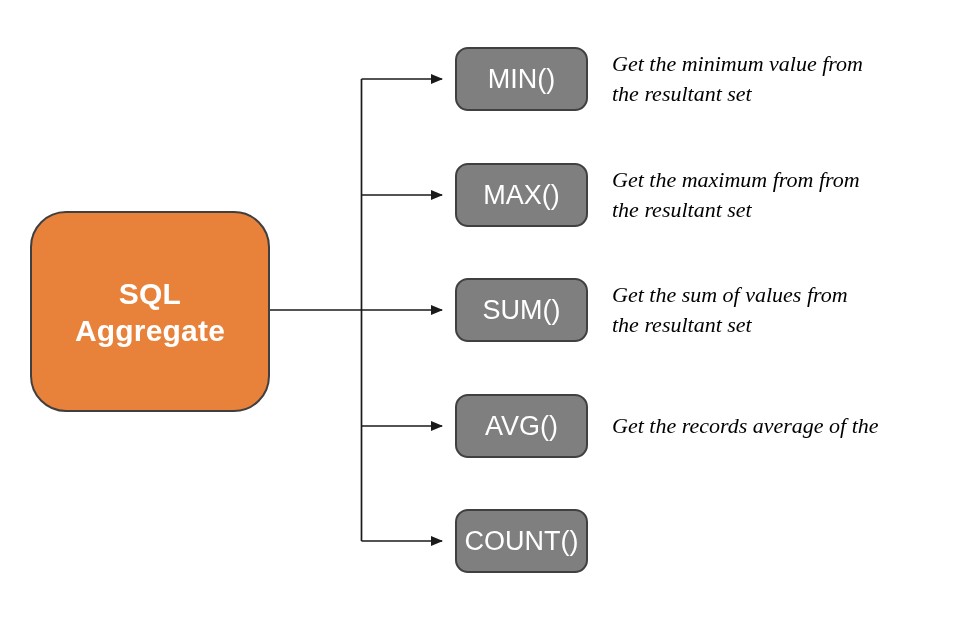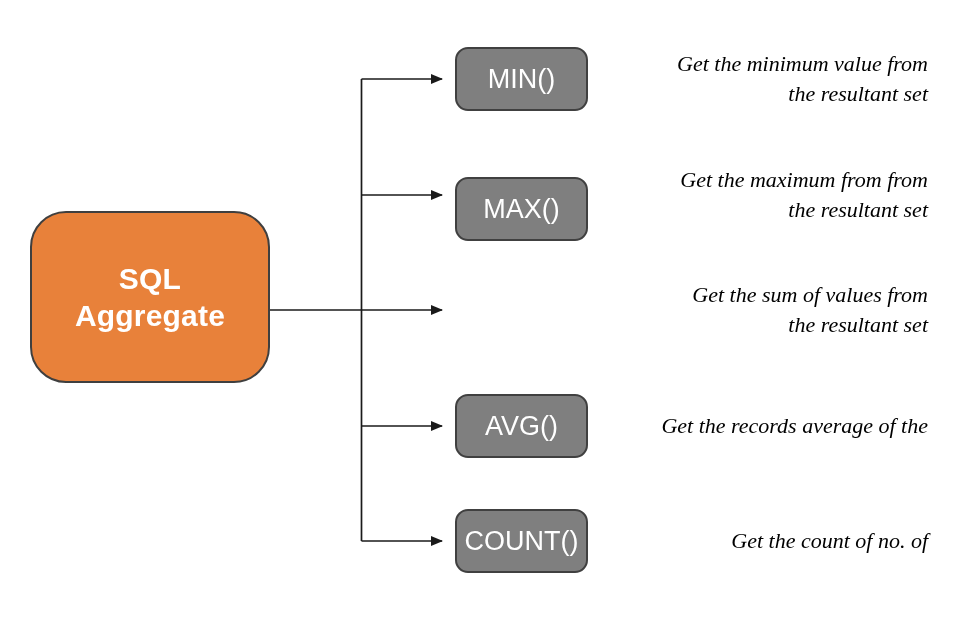--- a/index.html
+++ b/index.html
@@ -21,21 +21,21 @@
     top: 0;
     width: 960px;
     height: 632px;
     pointer-events: none;
   }
   .root-node {
     position: absolute;
     left: 30px;
     top: 211px;
     width: 240px;
-    height: 172px;
+    height: 201px;
     box-sizing: border-box;
     background: #E8813A;
     border: 2.5px solid #3F3F3F;
     border-radius: 36px;
     display: flex;
     flex-direction: column;
     align-items: center;
     justify-content: center;
   }
   .root-title {
@@ -63,21 +63,21 @@
     font-size: 27px;
     font-weight: 400;
   }
   .func-desc {
     position: absolute;
     left: 612px;
     width: 316px;
     height: 66px;
     display: flex;
     flex-direction: column;
-    align-items: flex-end;
+    align-items: flex-start;
     justify-content: center;
     font-family: "Liberation Serif", serif;
     font-style: italic;
     font-size: 22px;
     line-height: 30px;
     color: #000000;
     text-align: center;
   }
   .func-desc span { display: block; white-space: nowrap; }
   
@@ -113,40 +113,42 @@
   </div>
 
   <div class="func-node" style="top:47px">
     <span>MIN()</span>
   </div>
   <div class="func-desc" style="top:46px">
     <span>Get the minimum value from</span>
     <span>the resultant set</span>
   </div>
 
-  <div class="func-node" style="top:177px">
+  <div class="func-node" style="top:163px">
     <span>MAX()</span>
   </div>
   <div class="func-desc" style="top:162px">
     <span>Get the maximum from from</span>
     <span>the resultant set</span>
   </div>
 
+  <div class="func-node" style="top:278px">
+    <span>SUM()</span>
+  </div>
   <div class="func-desc" style="top:277px">
     <span>Get the sum of values from</span>
     <span>the resultant set</span>
   </div>
 
   <div class="func-node" style="top:394px">
     <span>AVG()</span>
   </div>
   <div class="func-desc" style="top:393px">
     <span>Get the records average of the</span>
   </div>
 
   <div class="func-node" style="top:509px">
     <span>COUNT()</span>
   </div>
   <div class="func-desc" style="top:508px">
-    <span>Get the count of no. of</span>
   </div>
 
 </div>
 
 </body></html>

